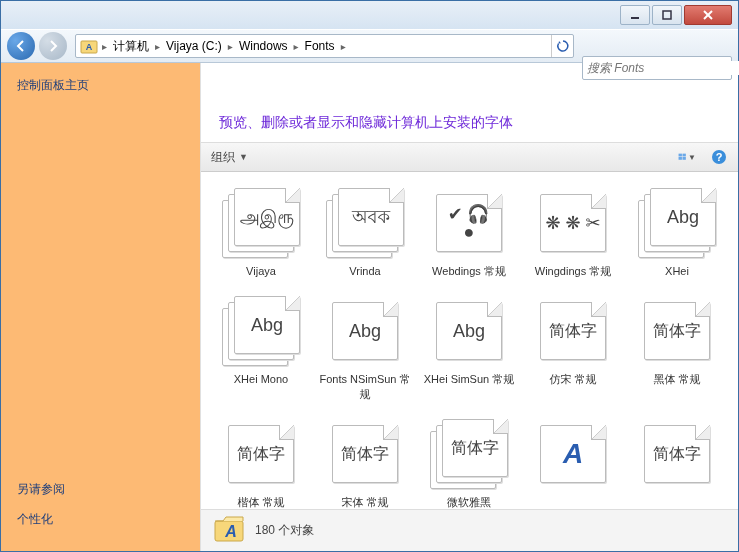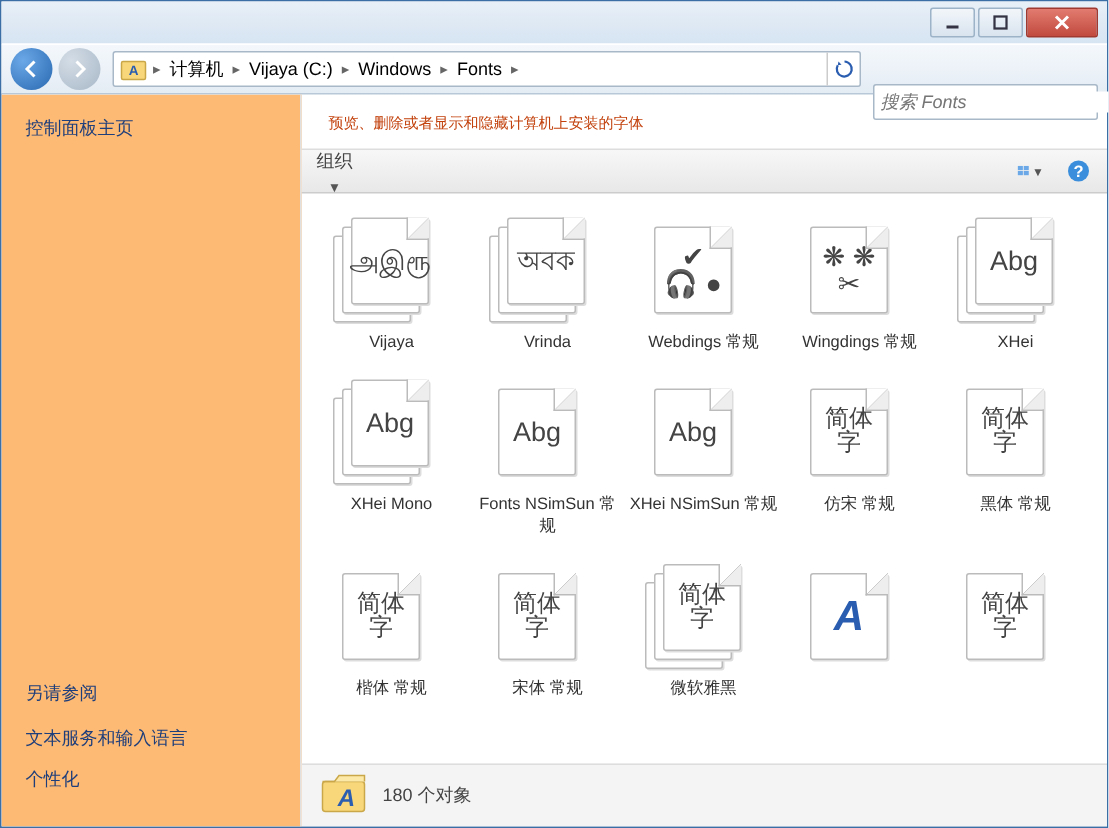--- a/index.html
+++ b/index.html
@@ -30,31 +30,31 @@
 .body-area { flex:1; display:flex; overflow:hidden; }
 
 .sidebar { width:200px; background:#fdba74; border-right:1px solid #e0e0e0; padding:14px 0; display:flex; flex-direction:column; }
 .side-section { padding:0 16px 4px; }
 .side-heading { font-size:12px; color:#1e3e7b; margin-bottom:8px; }
 .side-link { font-size:12px; color:#1e3e7b; padding:5px 0; cursor:pointer; display:block; }
 .side-spacer { flex:1; }
 
 .main { flex:1; display:flex; flex-direction:column; overflow:hidden; }
 .main-header { padding:12px 18px 10px; }
-.main-title { font-size:10px; color:#c2410c; }
+.main-title { font-size:14px; color:#6d28d9;margin-top:39px; }
 
 .toolbar { height:30px; background:linear-gradient(#f7f7f7,#e8e8e8); border-top:1px solid #ddd; border-bottom:1px solid #ccc; display:flex; align-items:center; padding:0 10px; font-size:12px; }
-.tb-label { color:#444; display:flex; align-items:center; gap:4px; cursor:pointer;flex-direction:column; }
+.tb-label { color:#444; display:flex; align-items:center; gap:4px; cursor:pointer; }
 .tb-right { margin-left:auto; display:flex; align-items:center; gap:14px; }
 .tb-icon { width:18px; height:18px; cursor:pointer; display:flex; align-items:center; justify-content:center; }
 
 .grid { flex:1; overflow:auto; padding:12px 8px; display:flex; flex-wrap:wrap; align-content:flex-start; position:relative; }
 .font-item { width:100px; text-align:center; margin:4px 2px 14px; cursor:pointer; }
 .font-thumb { width:78px; height:70px; margin:0 auto 6px; position:relative; }
-.stack { position:absolute; width:52px; height:58px; background:#fff; border:1px solid #bbb; border-radius:2px; box-shadow:1px 1px 0 #ddd; }
+.stack { position:absolute; width:66px; height:58px; background:#fff; border:1px solid #bbb; border-radius:2px; box-shadow:1px 1px 0 #ddd; }
 .stack.s1 { left:0; top:12px; }
 .stack.s2 { left:6px; top:6px; }
 .stack.s3 { left:12px; top:0; display:flex; align-items:center; justify-content:center; }
 .stack.s3::before { content:""; position:absolute; top:-1px; right:-1px; width:14px; height:14px; background:linear-gradient(135deg,#fff 48%, #ccc 50%, #eee 52%); border-left:1px solid #bbb; border-bottom:1px solid #bbb; }
 .single .stack.s3 { left:6px; top:6px; }
 .font-sample { font-size:18px; color:#444; line-height:1; text-align:center; padding:0 4px; }
 .font-sample.cn { font-size:16px; }
 .font-label { font-size:11px; color:#333; line-height:1.3; word-break:break-all; }
 
 .status-bar { height:42px; border-top:1px solid #ddd; background:#f4f4f4; display:flex; align-items:center; padding:0 12px; gap:10px; font-size:12px; color:#444; }
@@ -131,21 +131,20 @@
 
   <div class="body-area">
     <div class="sidebar">
       <div class="side-section">
         <div class="side-heading">控制面板主页</div>
       </div>
       <div class="side-spacer"></div>
       <div class="side-section">
         <div class="side-heading">另请参阅</div>
         <div id="side-links-also">
-            <div class="side-link">文本服务和输入语言</div>
             <div class="side-link">个性化</div>
           </div>
       </div>
     </div>
 
     <div class="main">
       <div class="main-header">
         <div class="main-title">预览、删除或者显示和隐藏计算机上安装的字体</div>
       </div>
 
@@ -238,21 +237,21 @@
               </div>
             </div>
             <div class="font-label">Fonts NSimSun 常规</div>
           </div>
           <div class="font-item single">
             <div class="font-thumb">
               <div class="stack s3">
                 <div class="font-sample">Abg</div>
               </div>
             </div>
-            <div class="font-label">XHei NSimSun 常规</div>
+            <div class="font-label">XHei SimSun 常规</div>
           </div>
           <div class="font-item single">
             <div class="font-thumb">
               <div class="stack s3">
                 <div class="font-sample cn">简体字</div>
               </div>
             </div>
             <div class="font-label">仿宋 常规</div>
           </div>
           <div class="font-item single">

